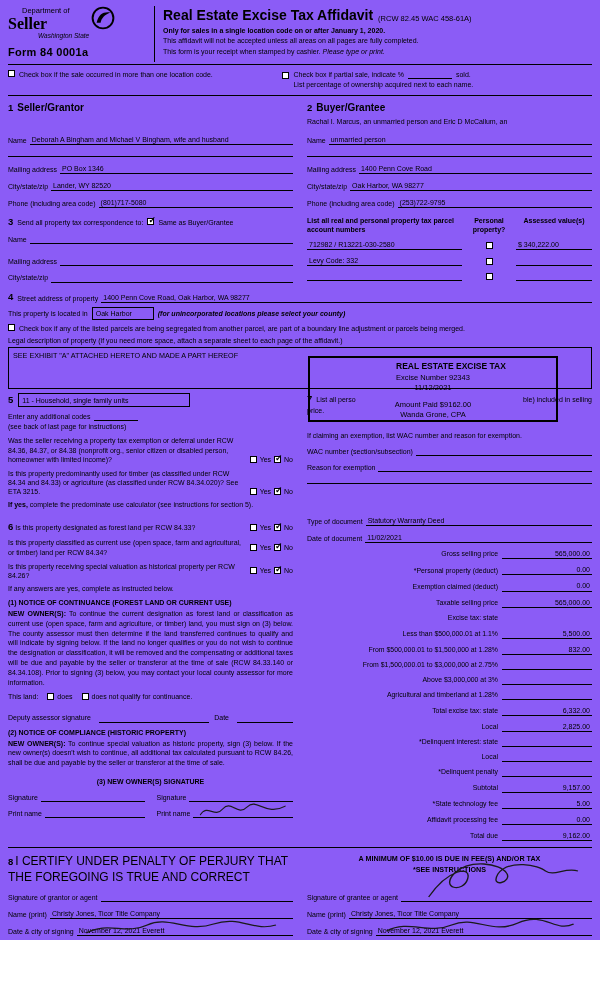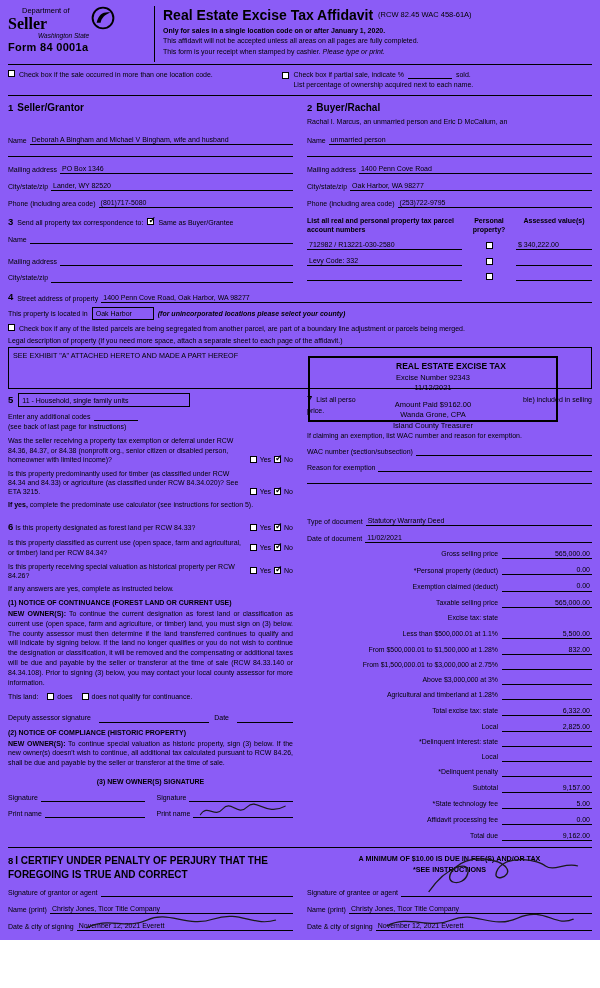--- a/index.html
+++ b/index.html
@@ -18,24 +18,24 @@
 .sec-num{font-weight:bold;font-size:9.5px;}
 .sec-title{font-weight:bold;font-size:10px;}
 
 .header{display:flex;min-height:56px;}
 .h-left{width:146px;flex:none;padding-right:4px;}
 .logo-top{display:flex;gap:2px;}
 .dept-of{font-size:7.5px;padding-left:14px;}
 .dept-rev{font-family:"Liberation Serif",serif;font-weight:bold;font-size:16px;line-height:1;}
 .dept-sub{font-size:6.5px;font-style:italic;padding-left:30px;}
 .logo-mark{width:24px;height:24px;flex:none;}
-.form-num{font-weight:bold;font-size:11px;letter-spacing:.3px;}
+.form-num{font-weight:bold;font-size:11px;margin-top:5px;letter-spacing:.3px;}
 .h-divider{width:1px;background:#000;margin-right:8px;}
 .h-right{flex:1;}
-.title-row{display:flex;align-items:center;gap:5px;}
+.title-row{display:flex;align-items:flex-end;gap:5px;}
 .title{font-weight:bold;font-size:14px;white-space:nowrap;}
 .title-ref{font-size:7.5px;}
 .note{margin-top:1.5px;}
 
 .top-checks{display:flex;padding:3px 0 4px;}
 .tc-left{width:47%;display:flex;gap:4px;}
 .tc-right{flex:1;}
 .tc-line{display:flex;gap:4px;align-items:flex-end;}
 .mini-ul{display:inline-block;width:44px;border-bottom:1px solid #000;height:9px;}
 .tc-note{margin-left:11px;margin-top:1px;}
@@ -88,21 +88,21 @@
 .deputy-row{display:flex;align-items:flex-end;gap:5px;margin-top:12px;}
 .h6c{font-weight:bold;text-align:center;margin-top:9px;}
 .pairrow{display:flex;gap:12px;}
 .pairrow .field{flex:1;}
 .trow{display:flex;align-items:flex-end;margin-top:6px;}
 .tlabel{flex:1;text-align:right;padding-right:4px;white-space:nowrap;font-size:6.9px;}
 .tval{width:90px;border-bottom:1px solid #000;text-align:right;padding:0 2px;min-height:9px;}
 .tval.noline{border-bottom:none;}
 
 .sec8{margin-top:6px;}
-.certify{font-weight:bold;font-size:10px;}
+.certify{font-weight:normal;font-size:12px;}
 .min-note{font-weight:bold;text-align:center;font-size:7.2px;}
 .see-note{font-weight:bold;text-align:center;font-size:7.2px;margin-top:1px;}
 
 .perjury{font-size:6.8px;text-align:justify;margin-top:7px;line-height:1.4;}
 .altfmt{font-size:6.8px;text-align:center;margin-top:4px;padding:0 26px;line-height:1.4;}
 .bottom-row{display:flex;margin-top:9px;align-items:baseline;}
 .rev-no{width:36%;}
 .treas{flex:1;text-align:center;}
 .treas-sp{width:20%;}
 .scrawl{position:absolute;left:4px;top:-9px;width:92%;height:22px;pointer-events:none;}
@@ -181,21 +181,21 @@
         <span class="fill"><span>Lander, WY 82520</span></span>
       </div>
       <div class="field">
         <span class="flabel">Phone (including area code)</span>
         <span class="fill"><span>(801)717-5080</span></span>
       </div>
     </div>
     <div class="col">
       <div class="sec-head">
         <span class="sec-num">2</span>
-        <span class="sec-title">Buyer/Rachal</span>
+        <span class="sec-title">Buyer/Grantee</span>
       </div>
       <div class="pre-name">Rachal I. Marcus, an unmarried person and Eric D McCallum, an</div>
       <div class="field">
         <span class="flabel">Name</span>
         <span class="fill"><span>unmarried person</span></span>
       </div>
       <div class="blank-line"></div>
       <div class="field">
         <span class="flabel">Mailing address</span>
         <span class="fill"><span>1400 Penn Cove Road</span></span>
@@ -278,21 +278,20 @@
     <div class="legal-box">
       <span>SEE EXHIBIT "A" ATTACHED HERETO AND MADE A PART HEREOF</span>
     </div>
     <div class="stamp">
       <div class="st1">REAL ESTATE EXCISE TAX</div>
       <div class="st2">Excise Number 92343</div>
       <div class="st2">11/12/2021</div>
       <div class="st-gap"></div>
       <div class="st2">Amount Paid $9162.00</div>
       <div class="st2">Wanda Grone, CPA</div>
-      <div class="st2">Island County Treasurer</div>
     </div>
   </div>
 
   <div class="cols sec57">
     <div class="col">
       <div class="s5head">
         <span class="sec-num">5</span>
         <span class="luc-box">11 - Household, single family units</span>
       </div>
       <div class="addl-line">

